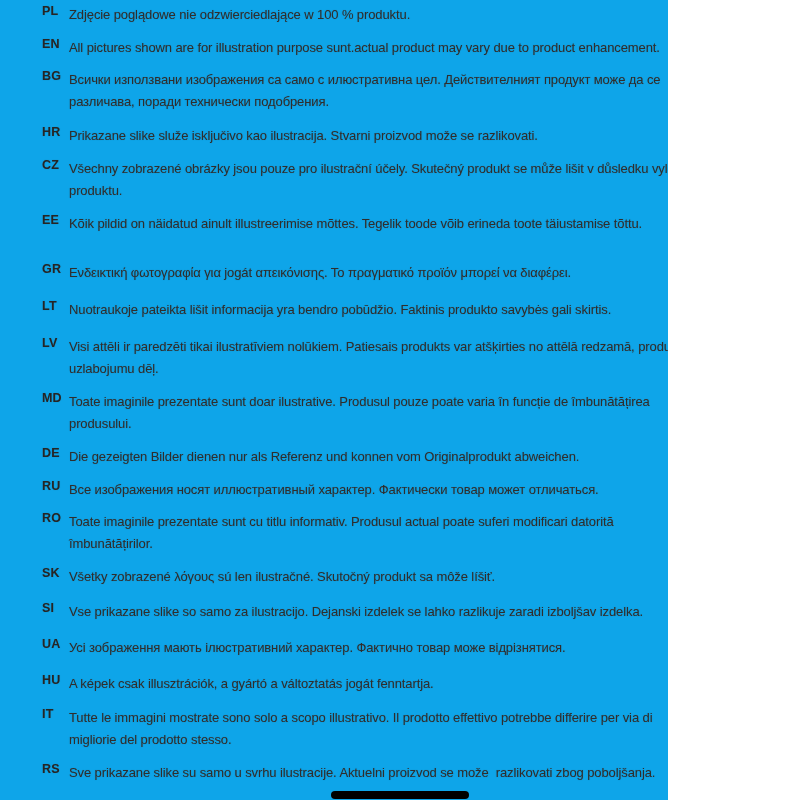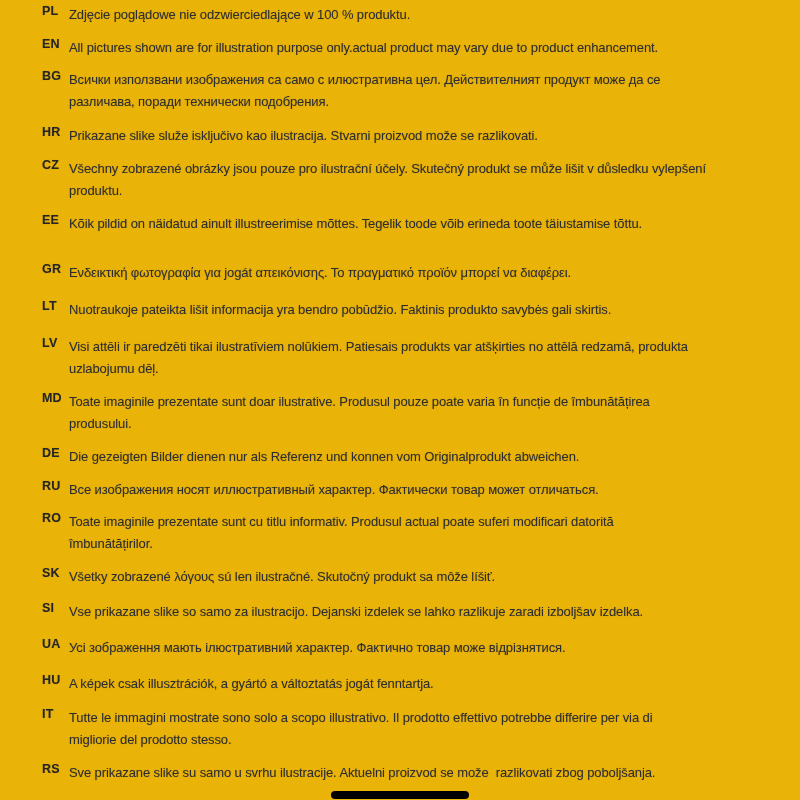--- a/index.html
+++ b/index.html
@@ -1,22 +1,22 @@
 <!DOCTYPE html>
 <html><head>
 <meta charset="utf-8">
 <style>
   * { margin: 0; padding: 0; box-sizing: border-box; }
   html, body { width: 800px; background: #ffffff; }
   body { font-family: "Liberation Sans", sans-serif; }
   .page {
     position: relative;
-    width: 800px;
+    width: 668px;
     height: 800px;
-    background: #eab308;
+    background: #0ea5e9;
     overflow: hidden;
   }
   .row {
     position: absolute;
     left: 0;
     width: 800px;
   }
   .code {
     position: absolute;
     left: 42px;
@@ -55,21 +55,21 @@
 
 <div class="page">
 
   <div class="row" style="top:4px">
     <span class="code">PL</span>
     <p class="text">Zdjęcie poglądowe nie odzwierciedlające w 100 % produktu.</p>
   </div>
 
   <div class="row" style="top:37px">
     <span class="code">EN</span>
-    <p class="text">All pictures shown are for illustration purpose only.actual product may vary due to product enhancement.</p>
+    <p class="text">All pictures shown are for illustration purpose sunt.actual product may vary due to product enhancement.</p>
   </div>
 
   <div class="row" style="top:69px">
     <span class="code">BG</span>
     <p class="text">Всички използвани изображения са само с илюстративна цел. Действителният продукт може да се
 различава, поради технически подобрения.</p>
   </div>
 
   <div class="row" style="top:125px">
     <span class="code">HR</span>

